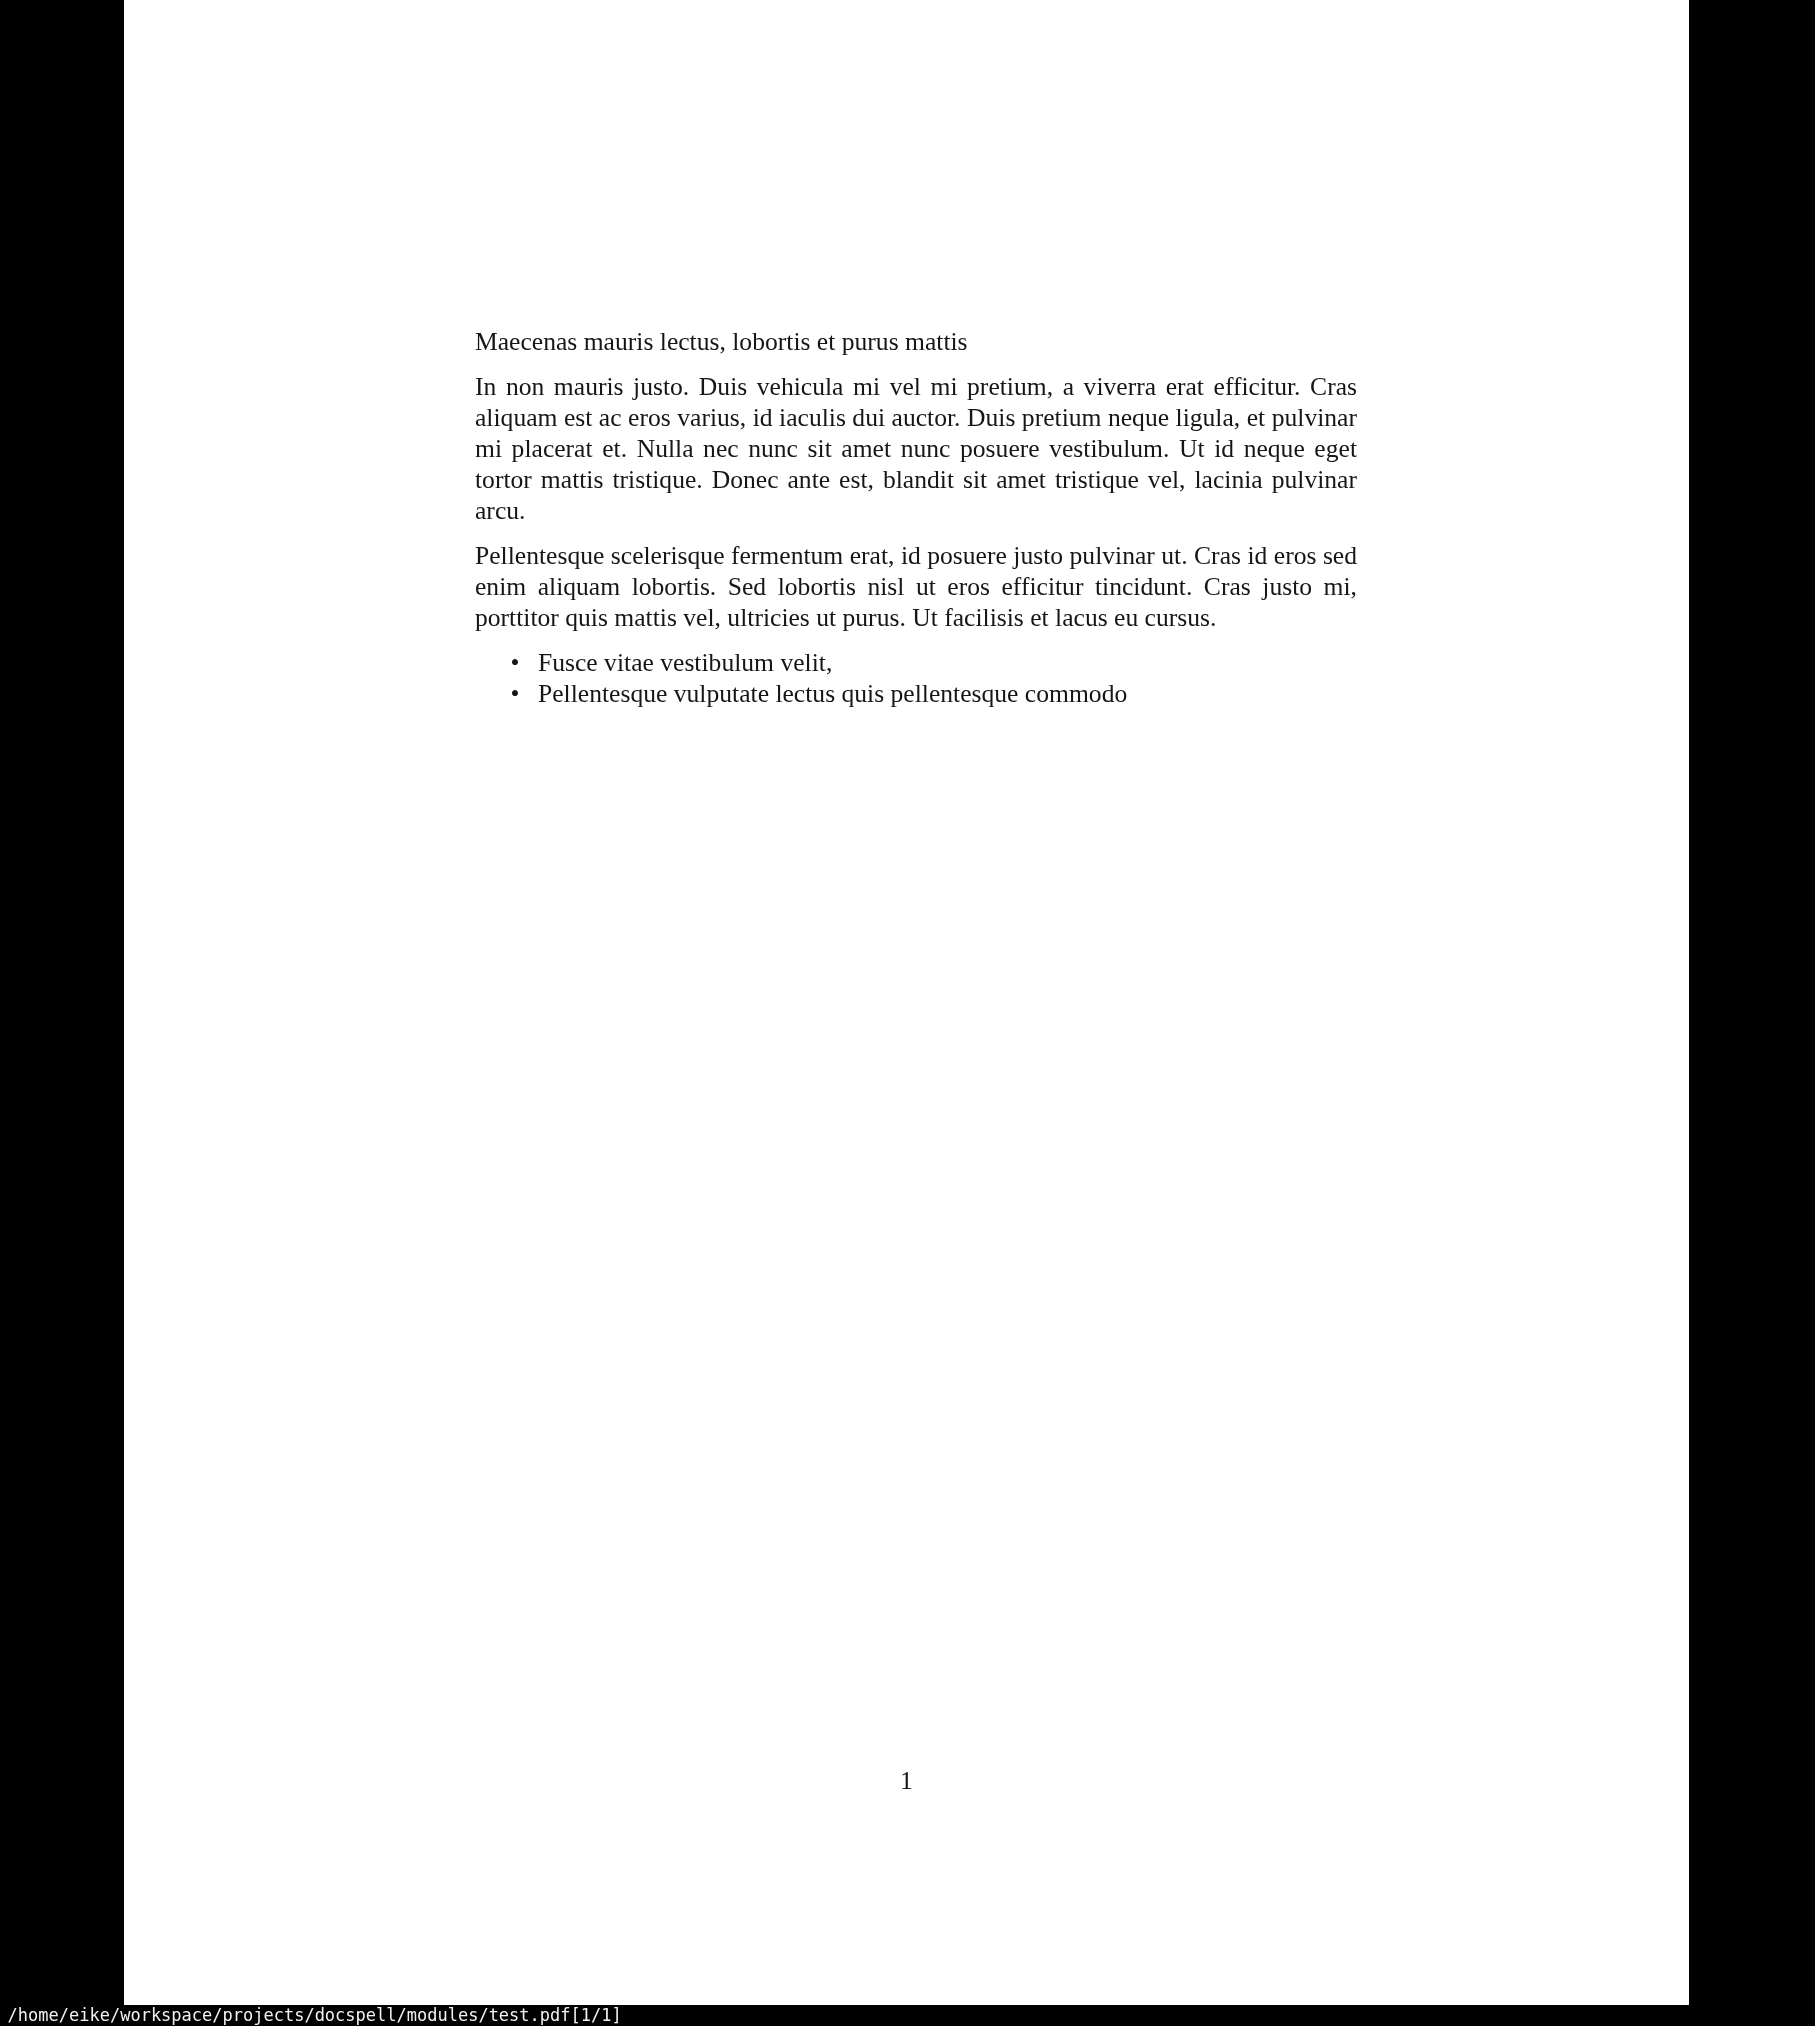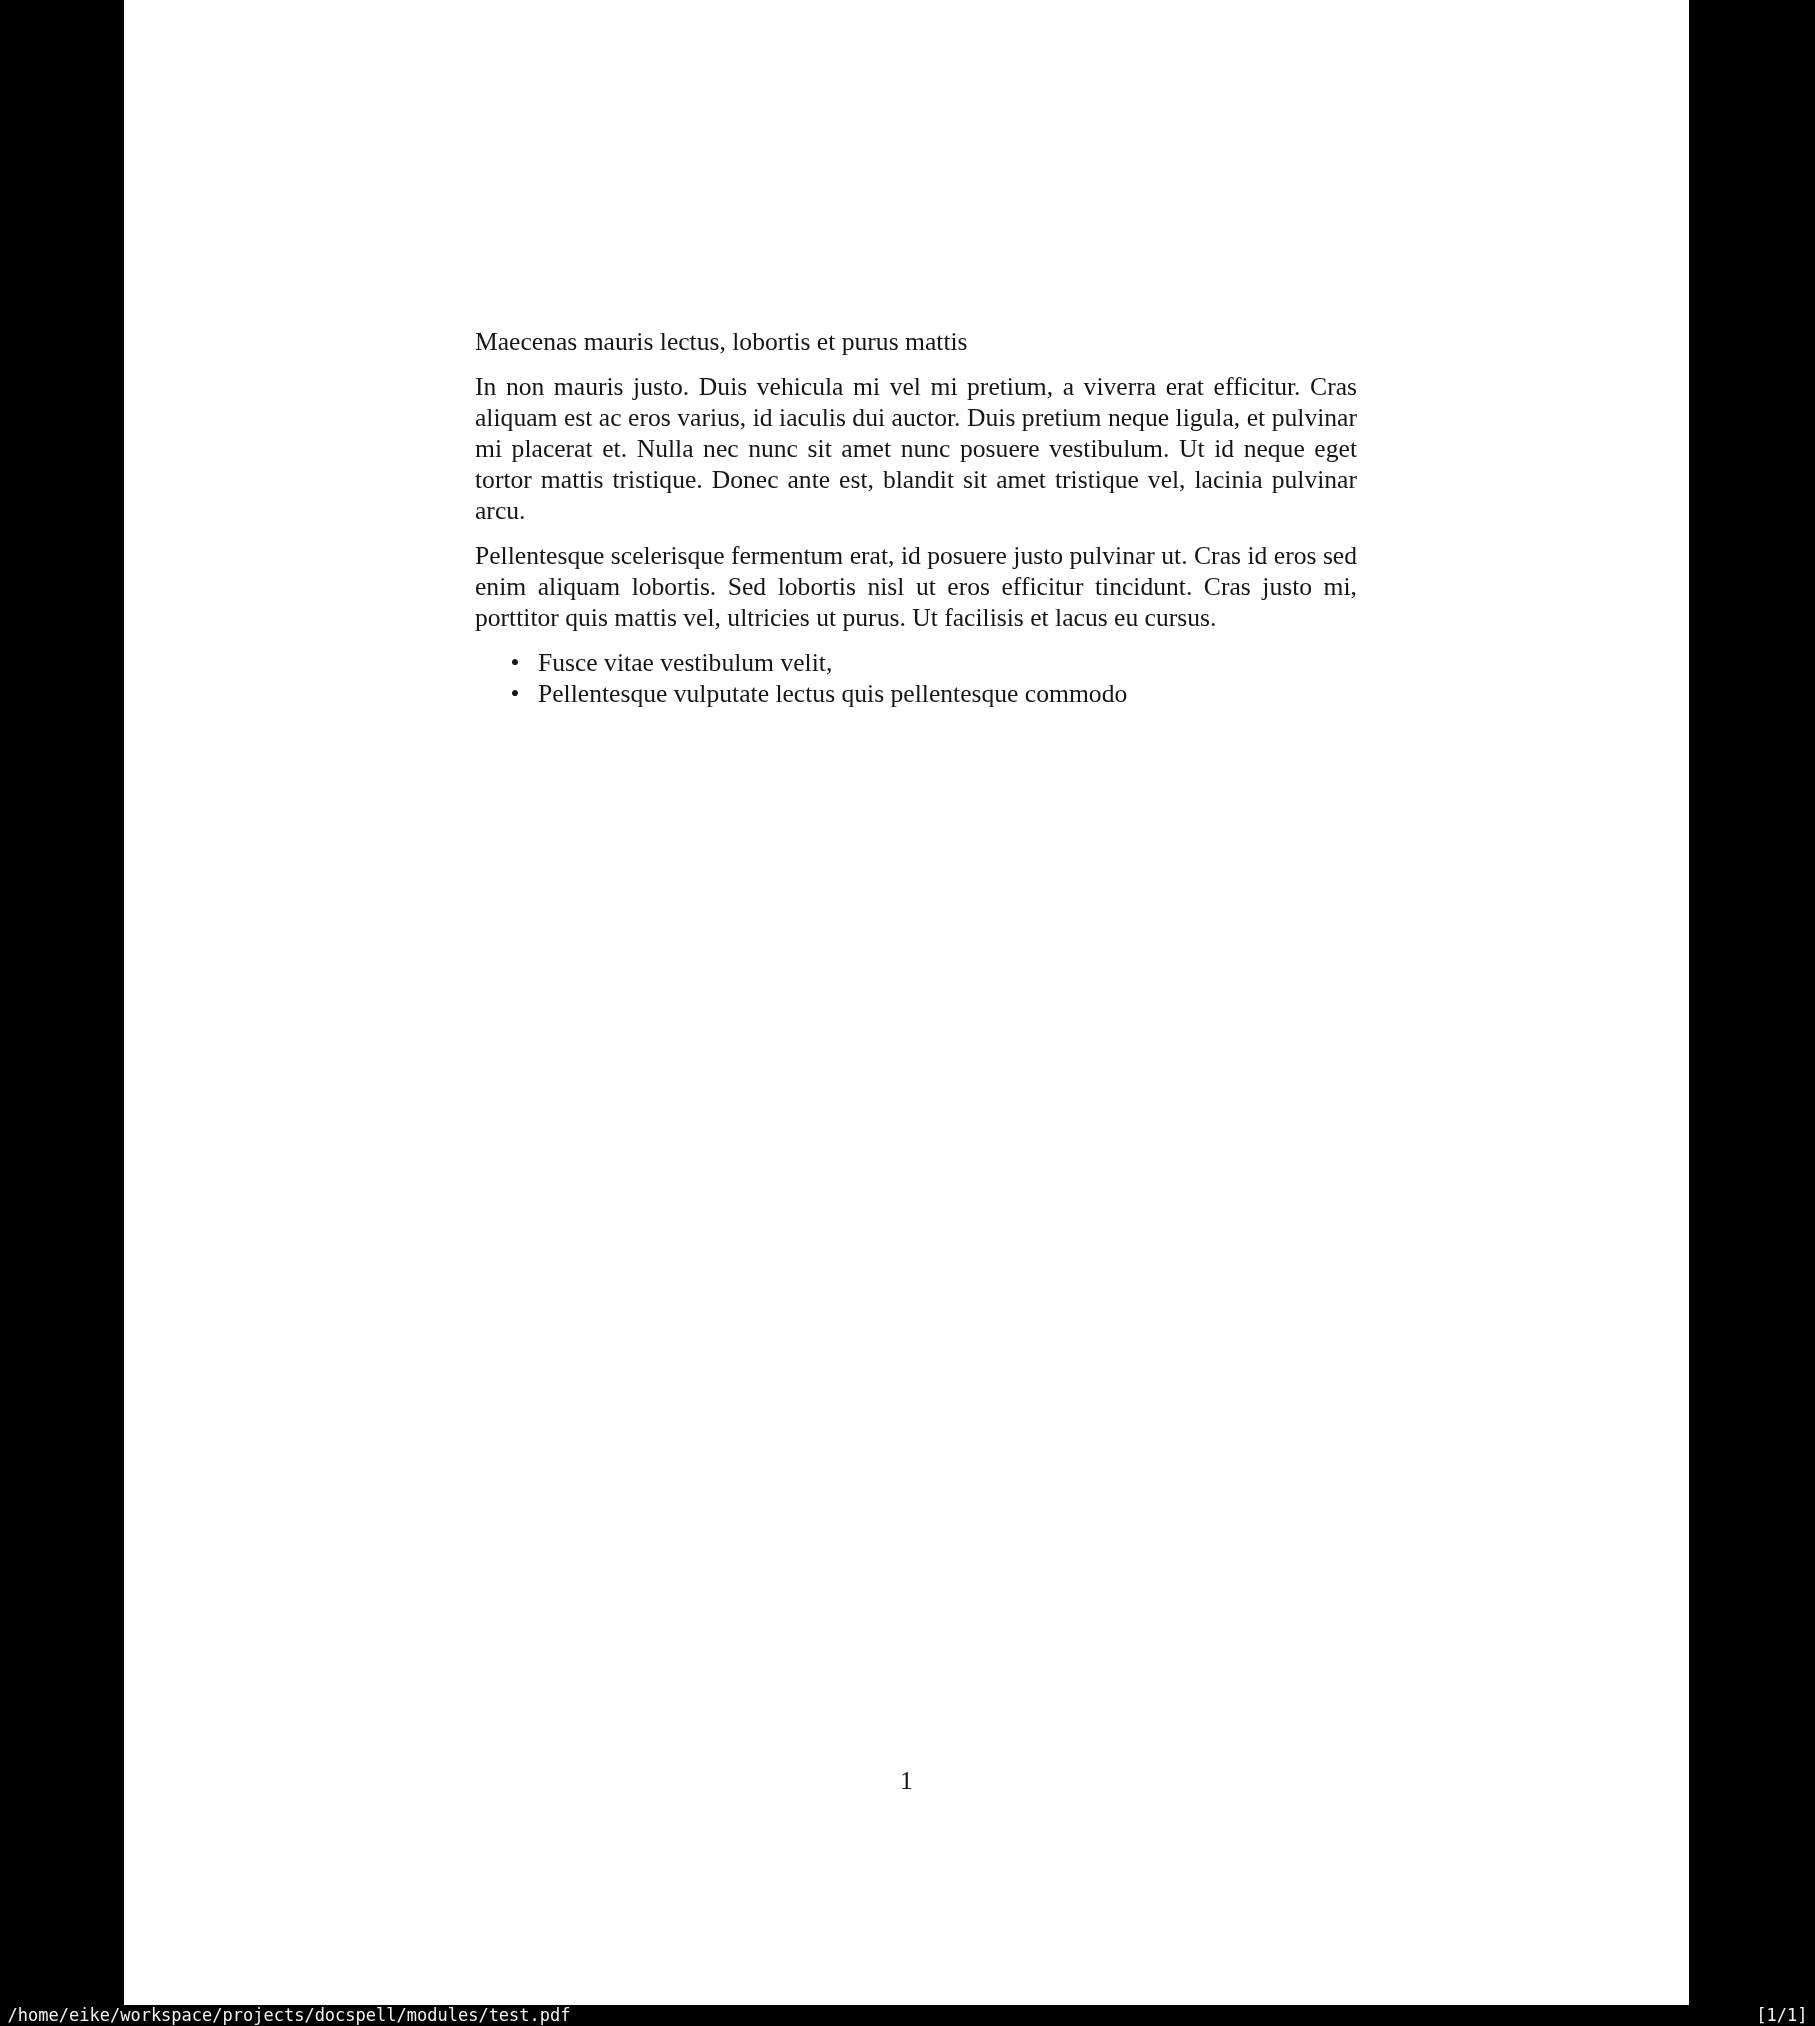--- a/index.html
+++ b/index.html
@@ -83,21 +83,20 @@
     left: 0;
     bottom: 0;
     width: 1815px;
     height: 21px;
     background: var(--statusbar-bg);
     color: var(--statusbar-text);
     font-family: "DejaVu Sans Mono", monospace;
     font-size: 17px;
     line-height: 21px;
     display: flex;
-    justify-content: space-between;
     align-items: center;
     padding: 0 7.6px;
     white-space: nowrap;
   }
 </style>
 </head>
 <body>
 
 <div class="document-area">
   <div class="page">

